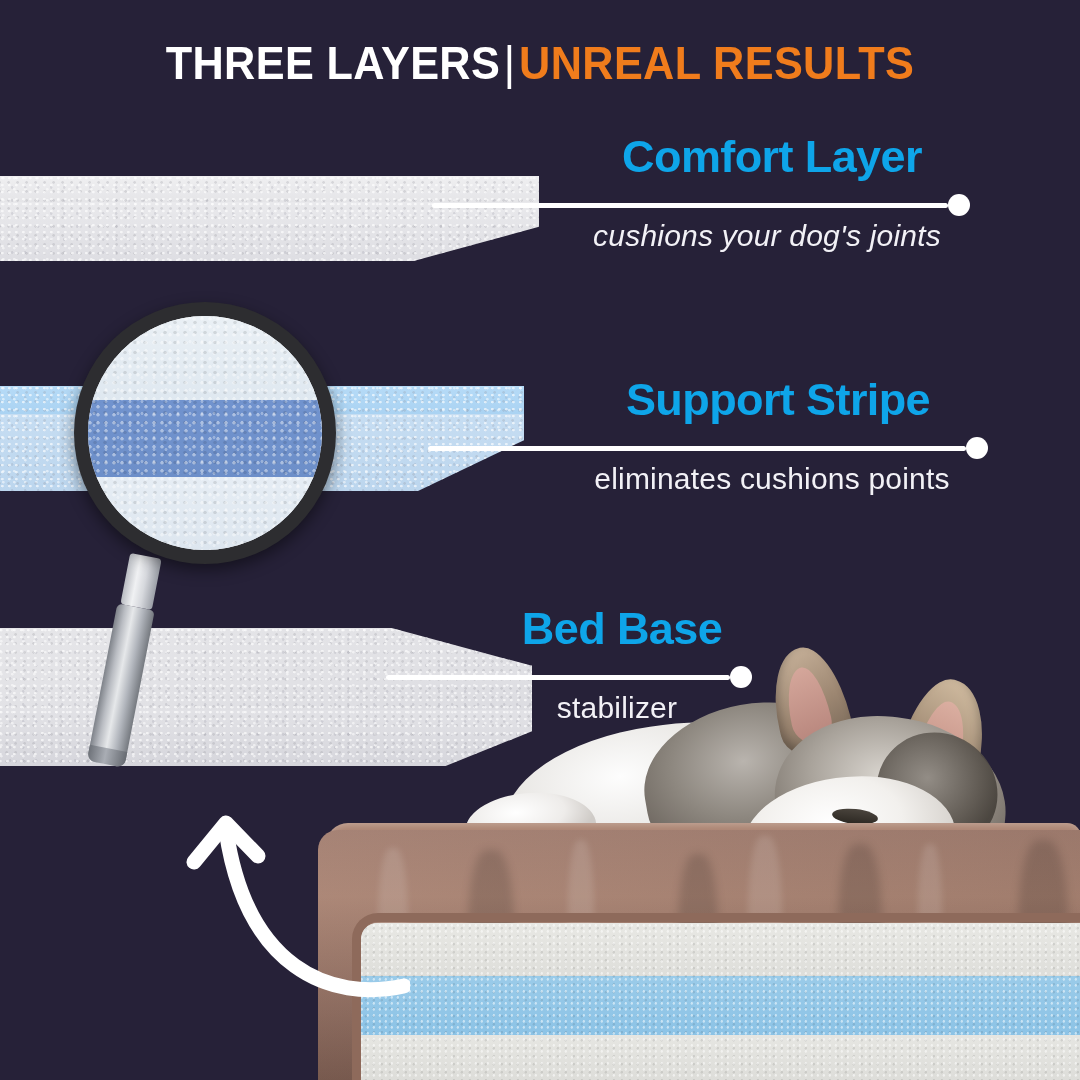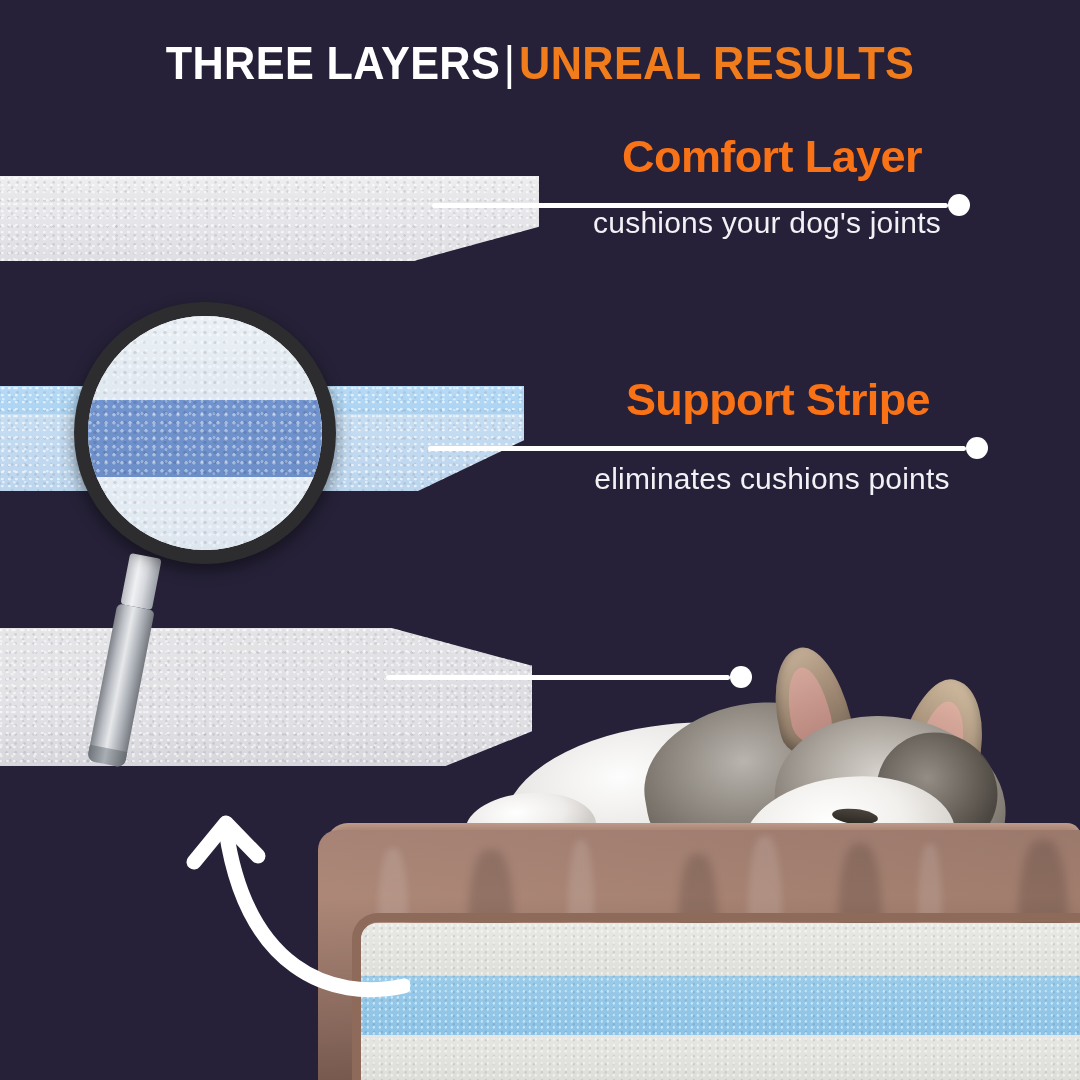--- a/index.html
+++ b/index.html
@@ -22,21 +22,21 @@
     white-space:nowrap;
     transform:scaleX(0.92);
   }
   .title .w { color:#ffffff; }
   .title .bar { color:#ffffff; font-weight:400; padding:0 4px; }
   .title .o { color:#F07C1C; }
 
   
   .callout { position:absolute; }
   .callout .head {
-    color:#f97316; font-weight:700;
+    color:#0ea5e9; font-weight:700;
     font-size:45px; line-height:50px;
     letter-spacing:-0.6px;
     white-space:nowrap;
     text-align:center;
   }
   .callout .sub {
     color:#f2f1f6; font-weight:300;
     font-size:30px; line-height:36px;
     letter-spacing:0.2px;
     white-space:nowrap;
@@ -229,21 +229,21 @@
         <div class="foamtex"></div>
       </div>
   </div>
 
   <div class="callout" id="c1" style="left:432px; top:132px; width:560px;">
     <div class="head" style="margin-left:120px;">Comfort Layer</div>
     <div class="leader" style="left:0; top:62px; width:538px;">
       <div class="ln" style="width:516px;"></div>
       <div class="dot" style="left:516px;"></div>
     </div>
-    <div class="sub" style="margin-left:110px; margin-top:23px;">cushions your dog's joints</div>
+    <div class="sub" style="margin-left:110px; margin-top:36px;font-style:italic;">cushions your dog's joints</div>
   </div>
 
   <div class="slab" id="slab2">
     <div class="top">
         <div class="foamtex"></div>
       </div>
     <div class="face">
         <div class="foamtex"></div>
       </div>
   </div>
@@ -260,24 +260,26 @@
   <div class="slab" id="slab3">
     <div class="top">
         <div class="foamtex"></div>
       </div>
     <div class="face">
         <div class="foamtex"></div>
       </div>
   </div>
 
   <div class="callout" id="c3" style="left:386px; top:604px; width:400px;">
+    <div class="head" style="margin-left:72px;">Bed Base</div>
     <div class="leader" style="left:0; top:62px; width:366px;">
       <div class="ln" style="width:344px;"></div>
       <div class="dot" style="left:344px;"></div>
     </div>
+    <div class="sub" style="margin-left:62px; margin-top:36px;">stabilizer</div>
   </div>
 
   <div id="dogbed">
 
     <div class="dog">
 
       <div class="dg" style="left:-110px; top:72px; width:300px; height:150px;
            background:radial-gradient(60% 70% at 40% 30%, #fdfdfd, #e9e7e4 60%, #cfccc7 100%);
            border-radius:60% 50% 45% 55%; transform:rotate(-8deg);"></div>
 

